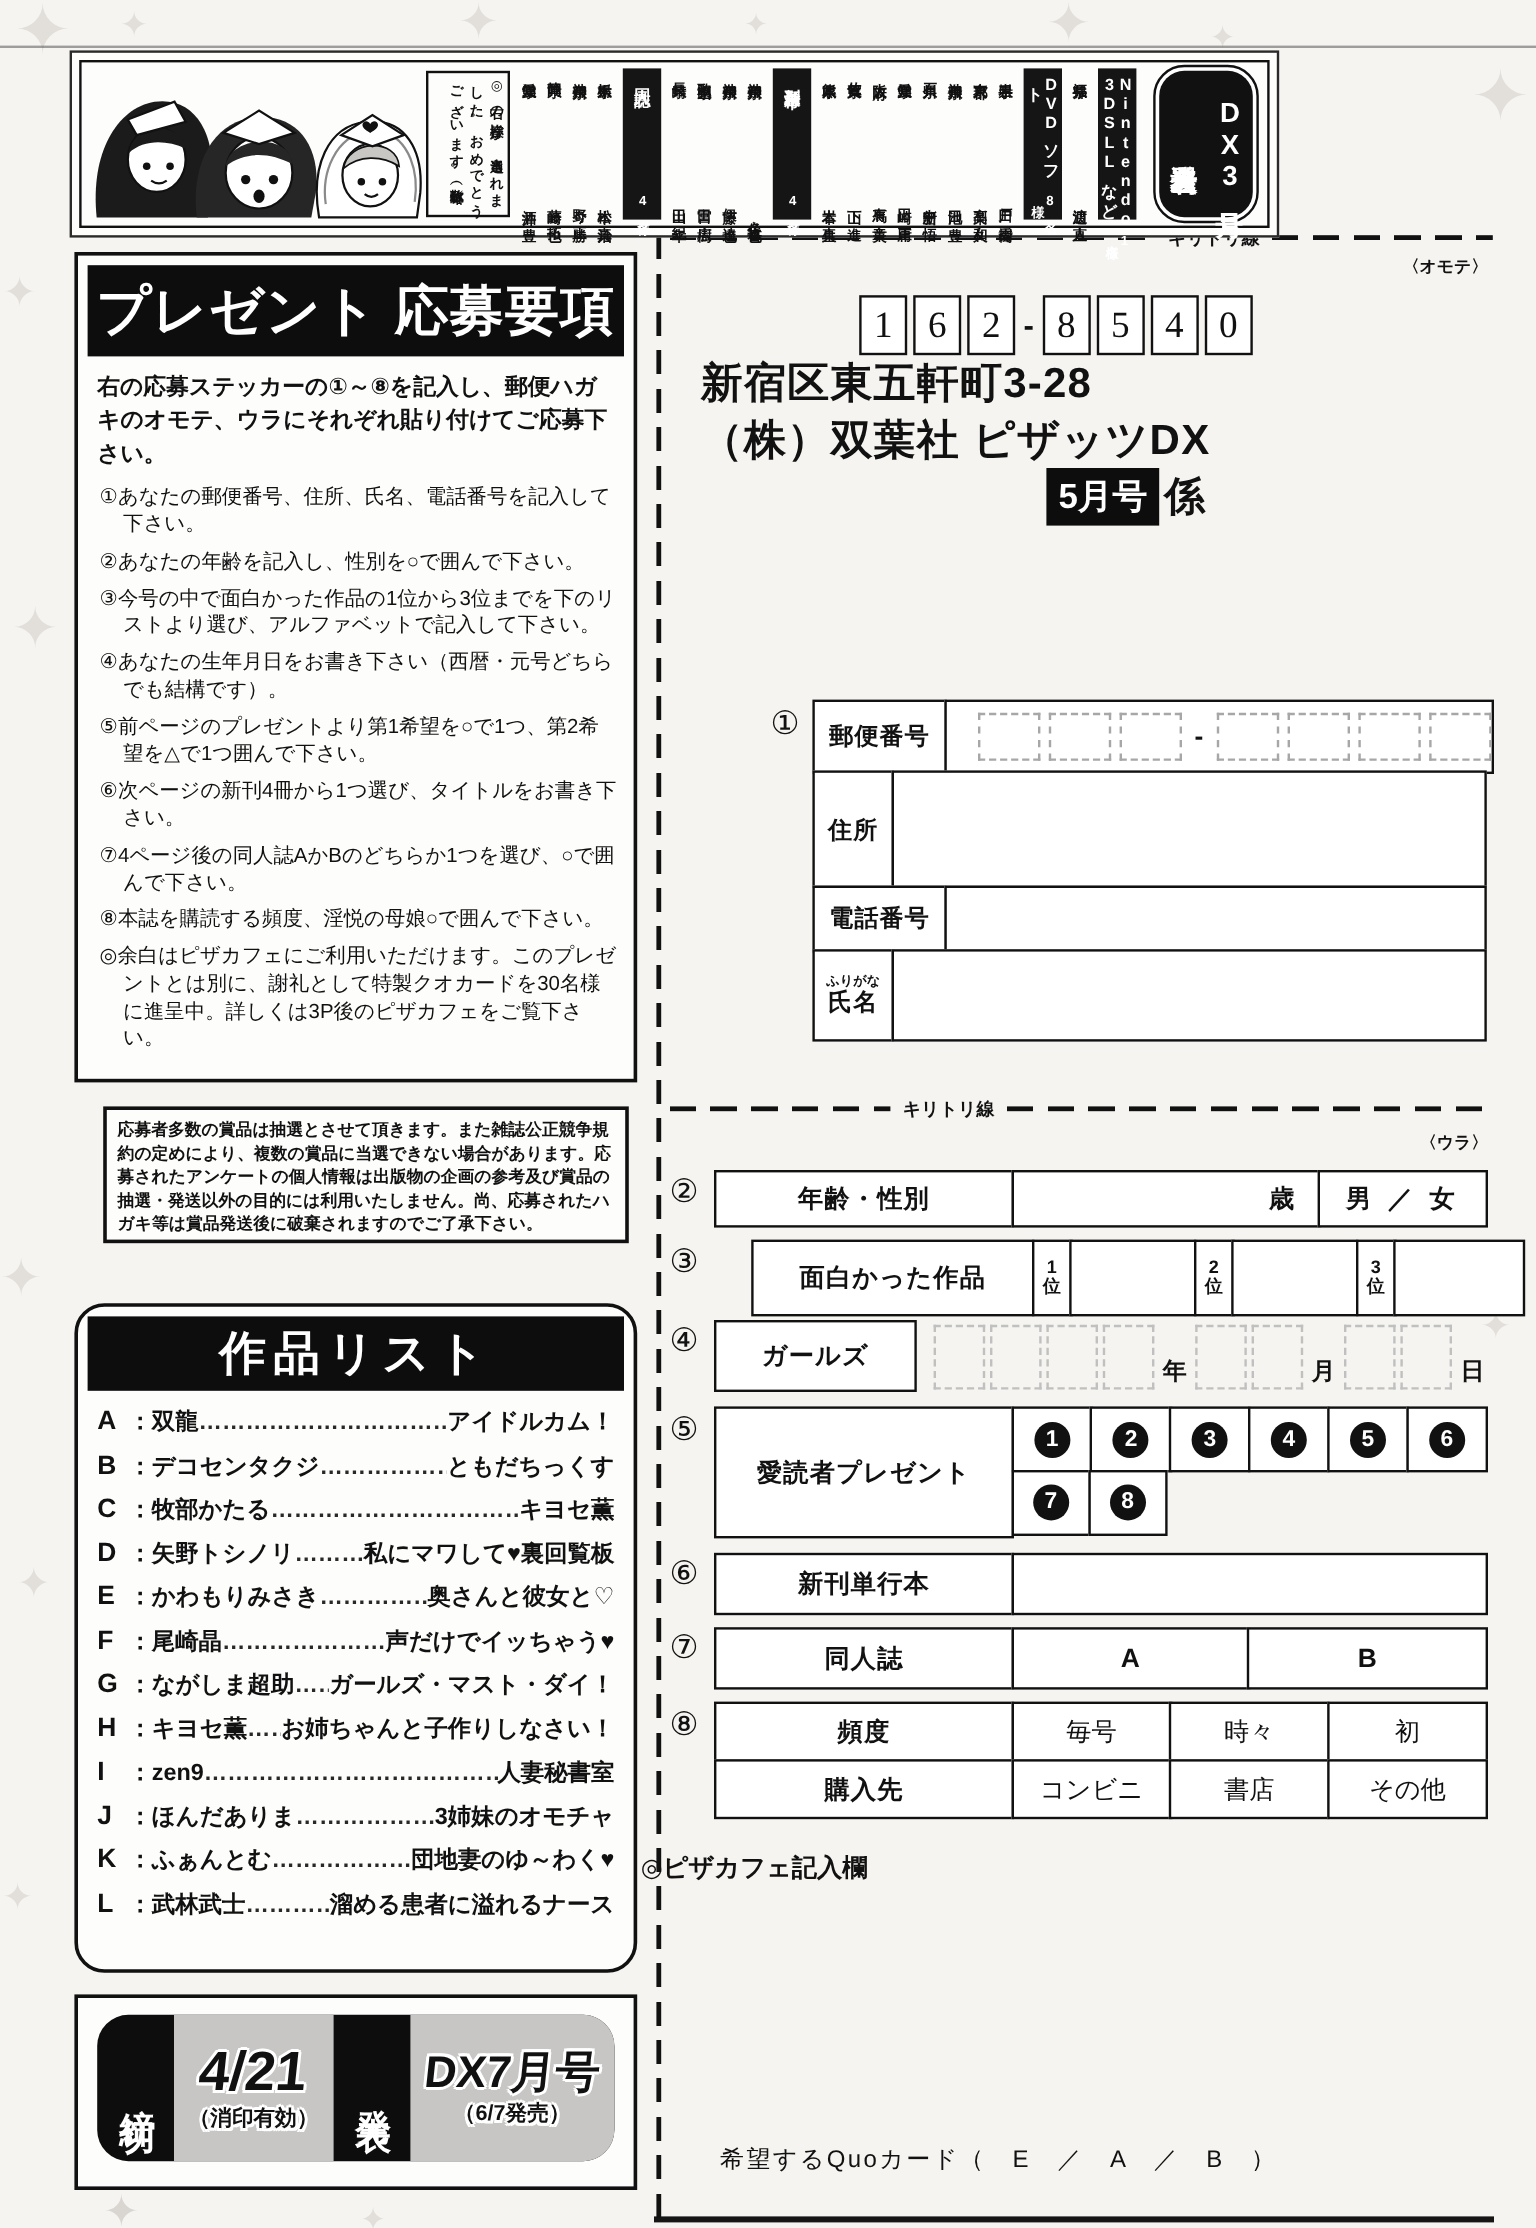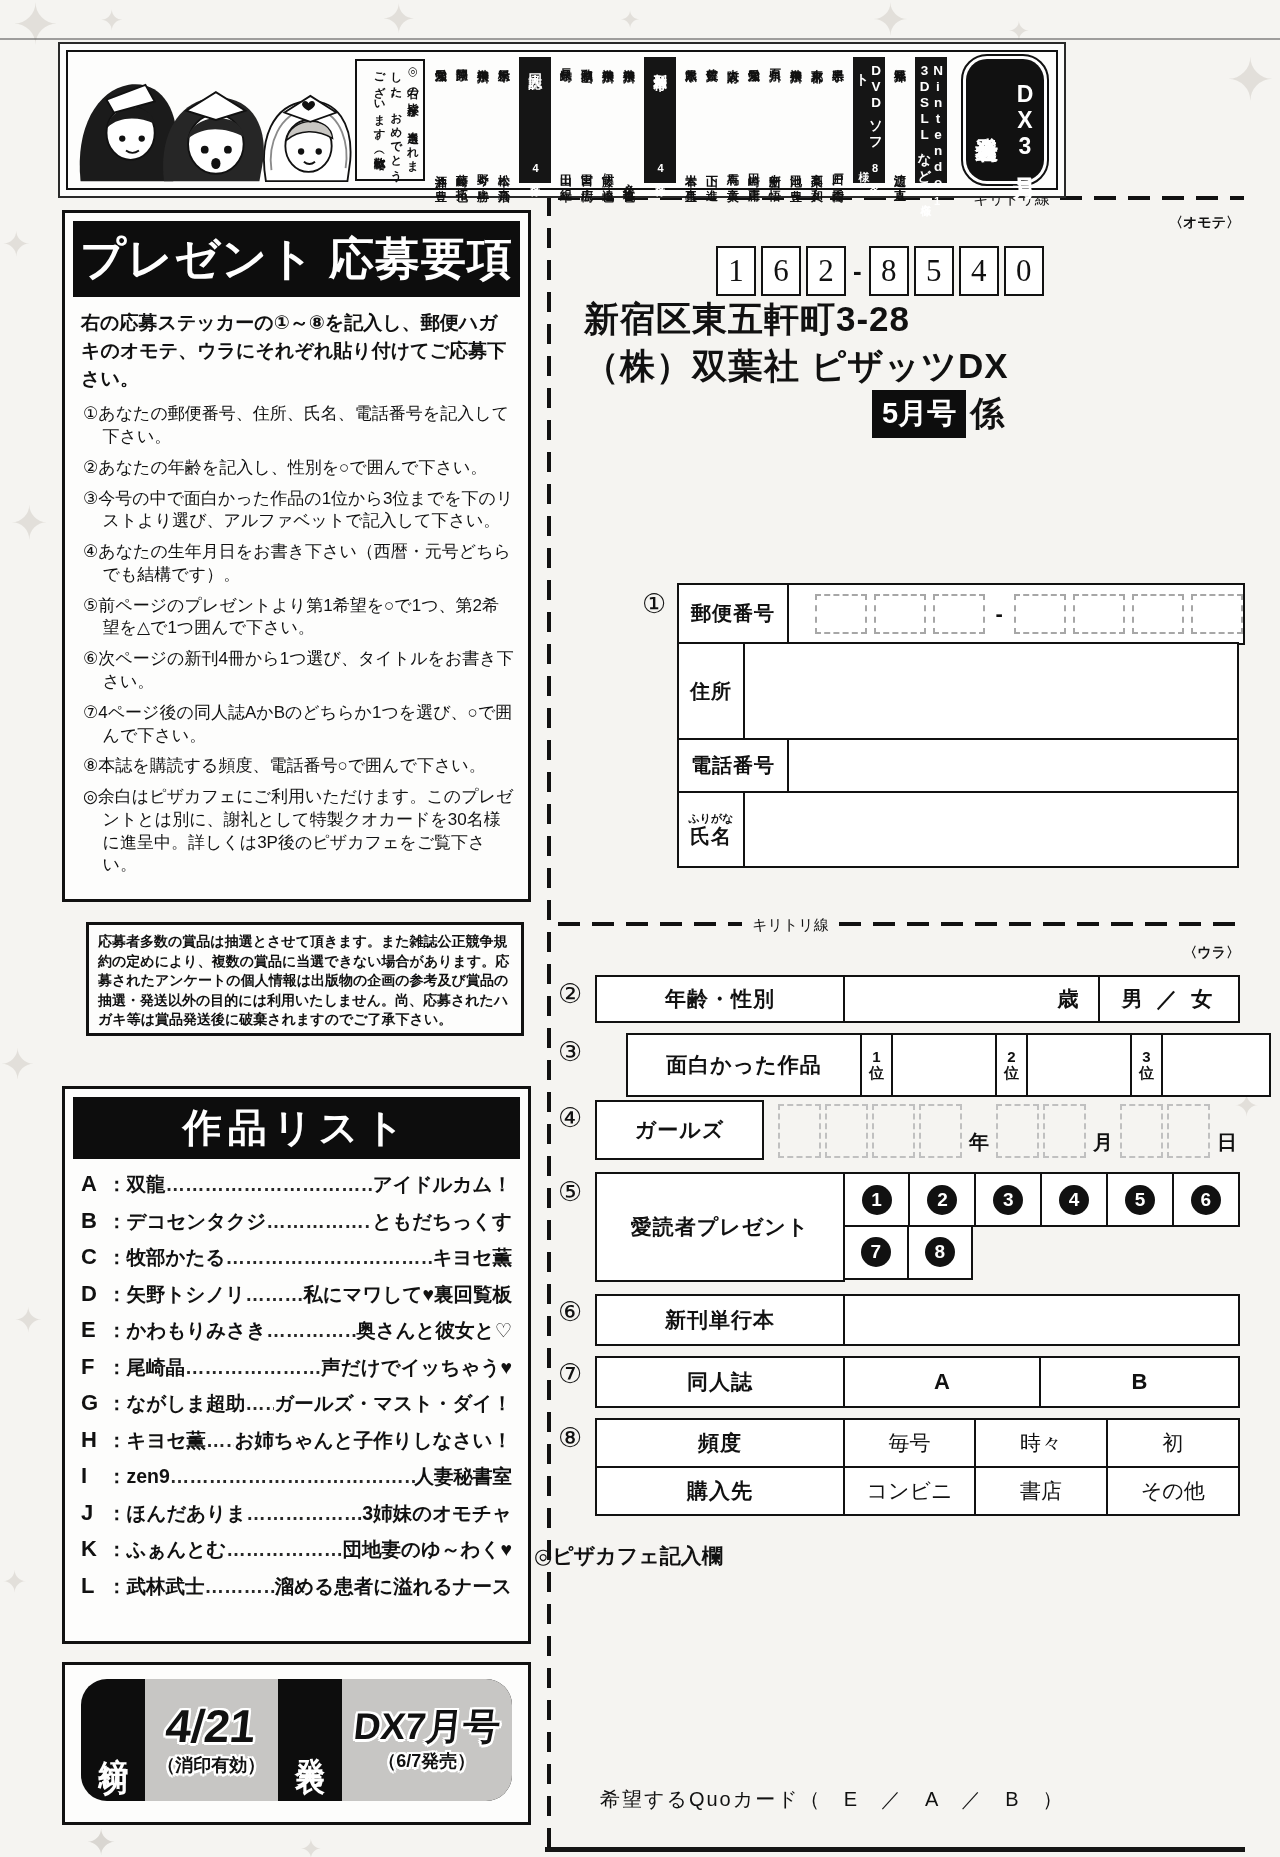--- a/index.html
+++ b/index.html
@@ -31,21 +31,21 @@
   .blackbox{position:absolute;background:#fdfdfc;border:3px solid #111;box-sizing:border-box;z-index:2;}
   #apply-box{left:62px;top:210px;width:469px;height:692px;}
   #apply-title-bar{margin:8px;height:76px;background:#0d0d0d;display:flex;align-items:center;justify-content:center;}
   #apply-title-bar span{color:#fff;font-size:45px;font-weight:900;letter-spacing:1px;white-space:nowrap;}
   #apply-lead{margin:12px 16px 10px 16px;font-size:19px;font-weight:900;line-height:1.48;}
   #apply-items{margin:0 14px 0 18px;}
   .apply-item{margin:0 0 8px 0;font-size:17px;font-weight:500;line-height:1.34;padding-left:1.15em;text-indent:-1.15em;}
   #notice-box{left:86px;top:922px;width:438px;height:114px;padding:7px 9px;font-size:14px;font-weight:bold;line-height:1.4;}
 
   
-  #works-box{left:62px;top:1086px;width:469px;height:558px;}
+  #works-box{left:62px;top:1086px;width:469px;height:558px;border-radius:25px;}
   #works-title-bar{margin:8px;height:62px;background:#0d0d0d;display:flex;align-items:center;justify-content:center;}
   #works-title-bar span{color:#fff;font-size:39px;font-weight:900;letter-spacing:6px;}
   #works-list{margin:12px 16px 0 16px;}
   .work-row{display:flex;align-items:baseline;margin-bottom:9.5px;font-size:19.5px;white-space:nowrap;}
   .wl{font-weight:900;font-size:22px;width:26px;flex:0 0 auto;}
   .wsep{font-weight:900;flex:0 0 auto;}
   .wa{font-weight:bold;flex:0 0 auto;}
   .wd{flex:1 1 auto;min-width:14px;overflow:hidden;text-align:center;font-weight:bold;opacity:.9;}
   .wt{font-weight:bold;flex:0 0 auto;}
 
@@ -57,21 +57,21 @@
   .pill-gray{flex:1 1 auto;background:#c7c6c4;display:flex;flex-direction:column;align-items:center;justify-content:center;}
   .outline{text-shadow:-2px -2px 0 #fff,2px -2px 0 #fff,-2px 2px 0 #fff,2px 2px 0 #fff,-2.5px 0 0 #fff,2.5px 0 0 #fff,0 -2.5px 0 #fff,0 2.5px 0 #fff;}
   .pg-big{font-size:46px;font-weight:900;transform:skewX(-6deg);line-height:1;color:#111;}
   .pg-big2{font-size:37px;font-weight:900;transform:skewX(-6deg);line-height:1;color:#111;}
   .pg-small{font-size:18px;font-weight:900;margin-top:4px;color:#111;}
 
   
   .cutline{position:absolute;left:558px;width:686px;height:4px;display:flex;align-items:center;z-index:1;}
   .cutline .dash{height:3.5px;background:repeating-linear-gradient(90deg,#111 0 22px,transparent 22px 34px);}
   .cutline .d1{flex:2.2;} .cutline .d2{flex:1;}
-  .cutline .cl-label{flex:0 0 auto;padding:0 10px;font-size:15px;font-weight:normal;line-height:1;}
+  .cutline .cl-label{flex:0 0 auto;padding:0 10px;font-size:15px;font-weight:bold;line-height:1;}
   #cutline-top{top:196px;} #cutline-mid{top:922px;}
   #cutline-v{position:absolute;left:547px;top:196px;width:3.5px;height:1656px;background:repeating-linear-gradient(#111 0 20px,transparent 20px 32px);z-index:1;}
   .side-label{position:absolute;left:1120px;width:120px;text-align:right;font-size:14px;font-weight:bold;}
   #front-label{top:214px;} #back-label{top:944px;}
 
   
   #postal-digits{position:absolute;left:716px;top:246px;display:flex;align-items:center;gap:5px;z-index:2;}
   .pbox{width:36px;height:46px;border:2.5px solid #111;background:#fff;display:flex;align-items:center;justify-content:center;
         font-family:"Liberation Serif","DejaVu Serif",serif;font-size:31px;}
   .phyphen{font-size:26px;font-weight:bold;padding:0 2px;}
@@ -293,21 +293,21 @@
     </div>
     <p id="apply-lead">右の応募ステッカーの①～⑧を記入し、郵便ハガキのオモテ、ウラにそれぞれ貼り付けてご応募下さい。</p>
     <div id="apply-items">
         <p class="apply-item">①あなたの郵便番号、住所、氏名、電話番号を記入して下さい。</p>
         <p class="apply-item">②あなたの年齢を記入し、性別を○で囲んで下さい。</p>
         <p class="apply-item">③今号の中で面白かった作品の1位から3位までを下のリストより選び、アルファベットで記入して下さい。</p>
         <p class="apply-item">④あなたの生年月日をお書き下さい（西暦・元号どちらでも結構です）。</p>
         <p class="apply-item">⑤前ページのプレゼントより第1希望を○で1つ、第2希望を△で1つ囲んで下さい。</p>
         <p class="apply-item">⑥次ページの新刊4冊から1つ選び、タイトルをお書き下さい。</p>
         <p class="apply-item">⑦4ページ後の同人誌AかBのどちらか1つを選び、○で囲んで下さい。</p>
-        <p class="apply-item">⑧本誌を購読する頻度、電話番号○で囲んで下さい。</p>
+        <p class="apply-item">⑧本誌を購読する頻度、淫悦の母娘○で囲んで下さい。</p>
         <p class="apply-item">◎余白はピザカフェにご利用いただけます。このプレゼントとは別に、謝礼として特製クオカードを30名様に進呈中。詳しくは3P後のピザカフェをご覧下さい。</p>
       </div>
   </div>
 
   <div id="notice-box" class="blackbox">応募者多数の賞品は抽選とさせて頂きます。また雑誌公正競争規約の定めにより、複数の賞品に当選できない場合があります。応募されたアンケートの個人情報は出版物の企画の参考及び賞品の抽選・発送以外の目的には利用いたしません。尚、応募されたハガキ等は賞品発送後に破棄されますのでご了承下さい。</div>
 
   <div id="works-box" class="blackbox">
     <div id="works-title-bar">
       <span>作品リスト</span>
     </div>

